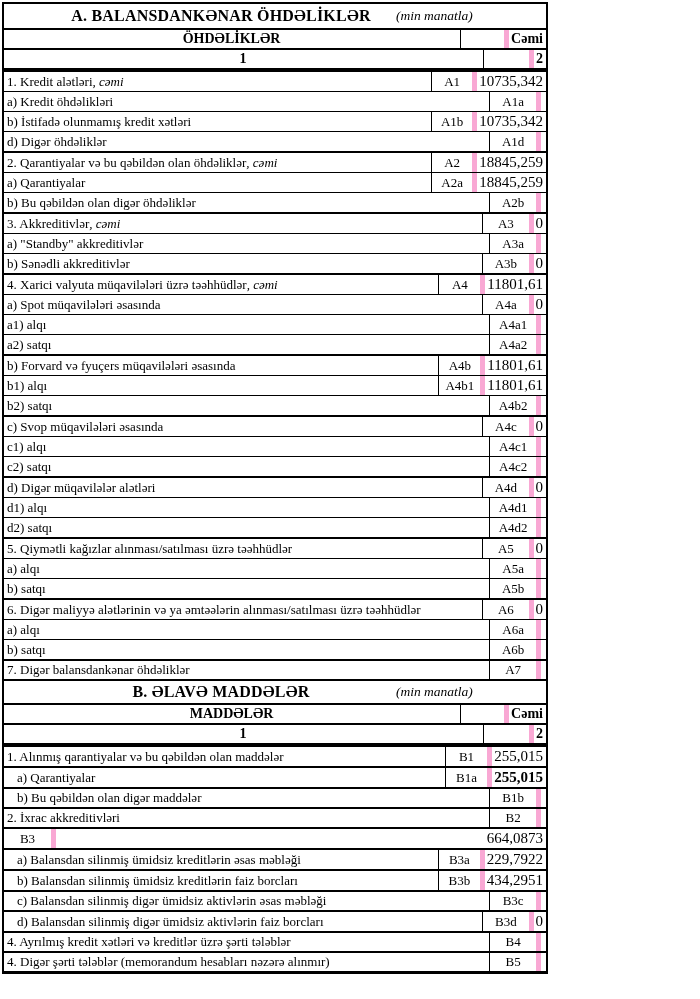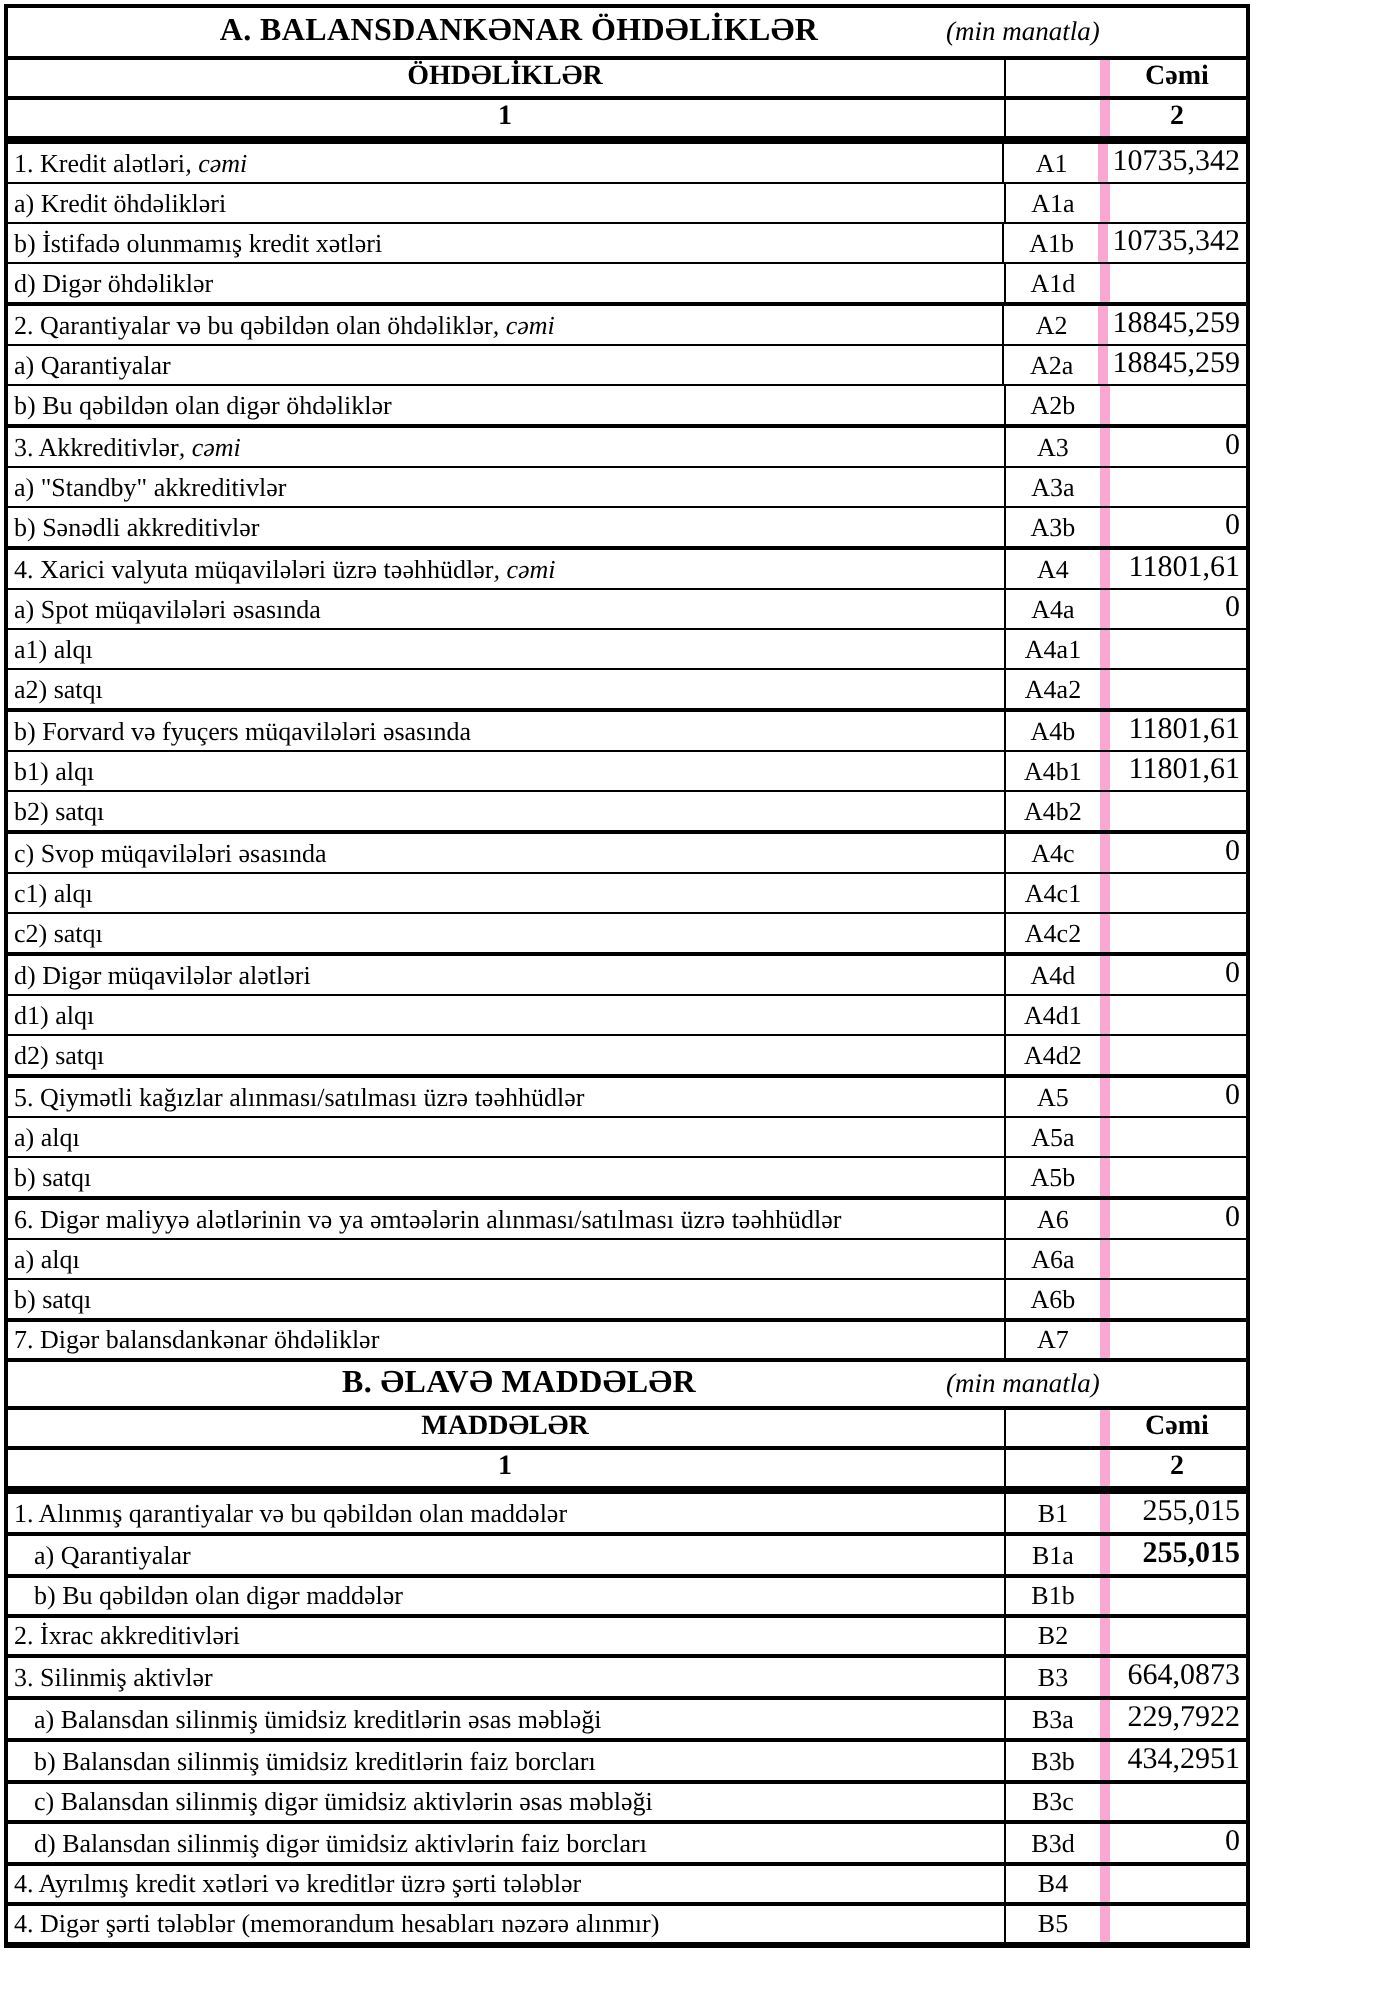--- a/index.html
+++ b/index.html
@@ -6,21 +6,21 @@
   .page{
     position:relative;
     width:700px;height:999px;
     background:#fff;
     font-family:"Liberation Serif","DejaVu Serif",serif;
     color:#000;
     overflow:hidden;
   }
   .tbl{
     position:absolute;left:2px;top:2px;
-    width:623px;
+    width:546px;
     border:2px solid #000;
     border-bottom-width:3px;
     box-sizing:border-box;
     background:#fff;
   }
   .title-row{
     display:flex;align-items:center;
     min-height:26px;
     border-bottom:2px solid #000;
     box-sizing:border-box;
@@ -358,23 +358,20 @@
           <div class="c-val"></div>
         </div>
         <div class="row thick">
           <div class="c-label">
             <span>2. İxrac akkreditivləri</span>
           </div>
           <div class="c-code">B2</div>
           <div class="c-val"></div>
         </div>
         <div class="row thick">
-          <div class="c-label">
-            <span>3. Silinmiş aktivlər</span>
-          </div>
           <div class="c-code">B3</div>
           <div class="c-val">664,0873</div>
         </div>
         <div class="row thick">
           <div class="c-label indent">
             <span>a) Balansdan silinmiş ümidsiz kreditlərin əsas məbləği</span>
           </div>
           <div class="c-code">B3a</div>
           <div class="c-val">229,7922</div>
         </div>

